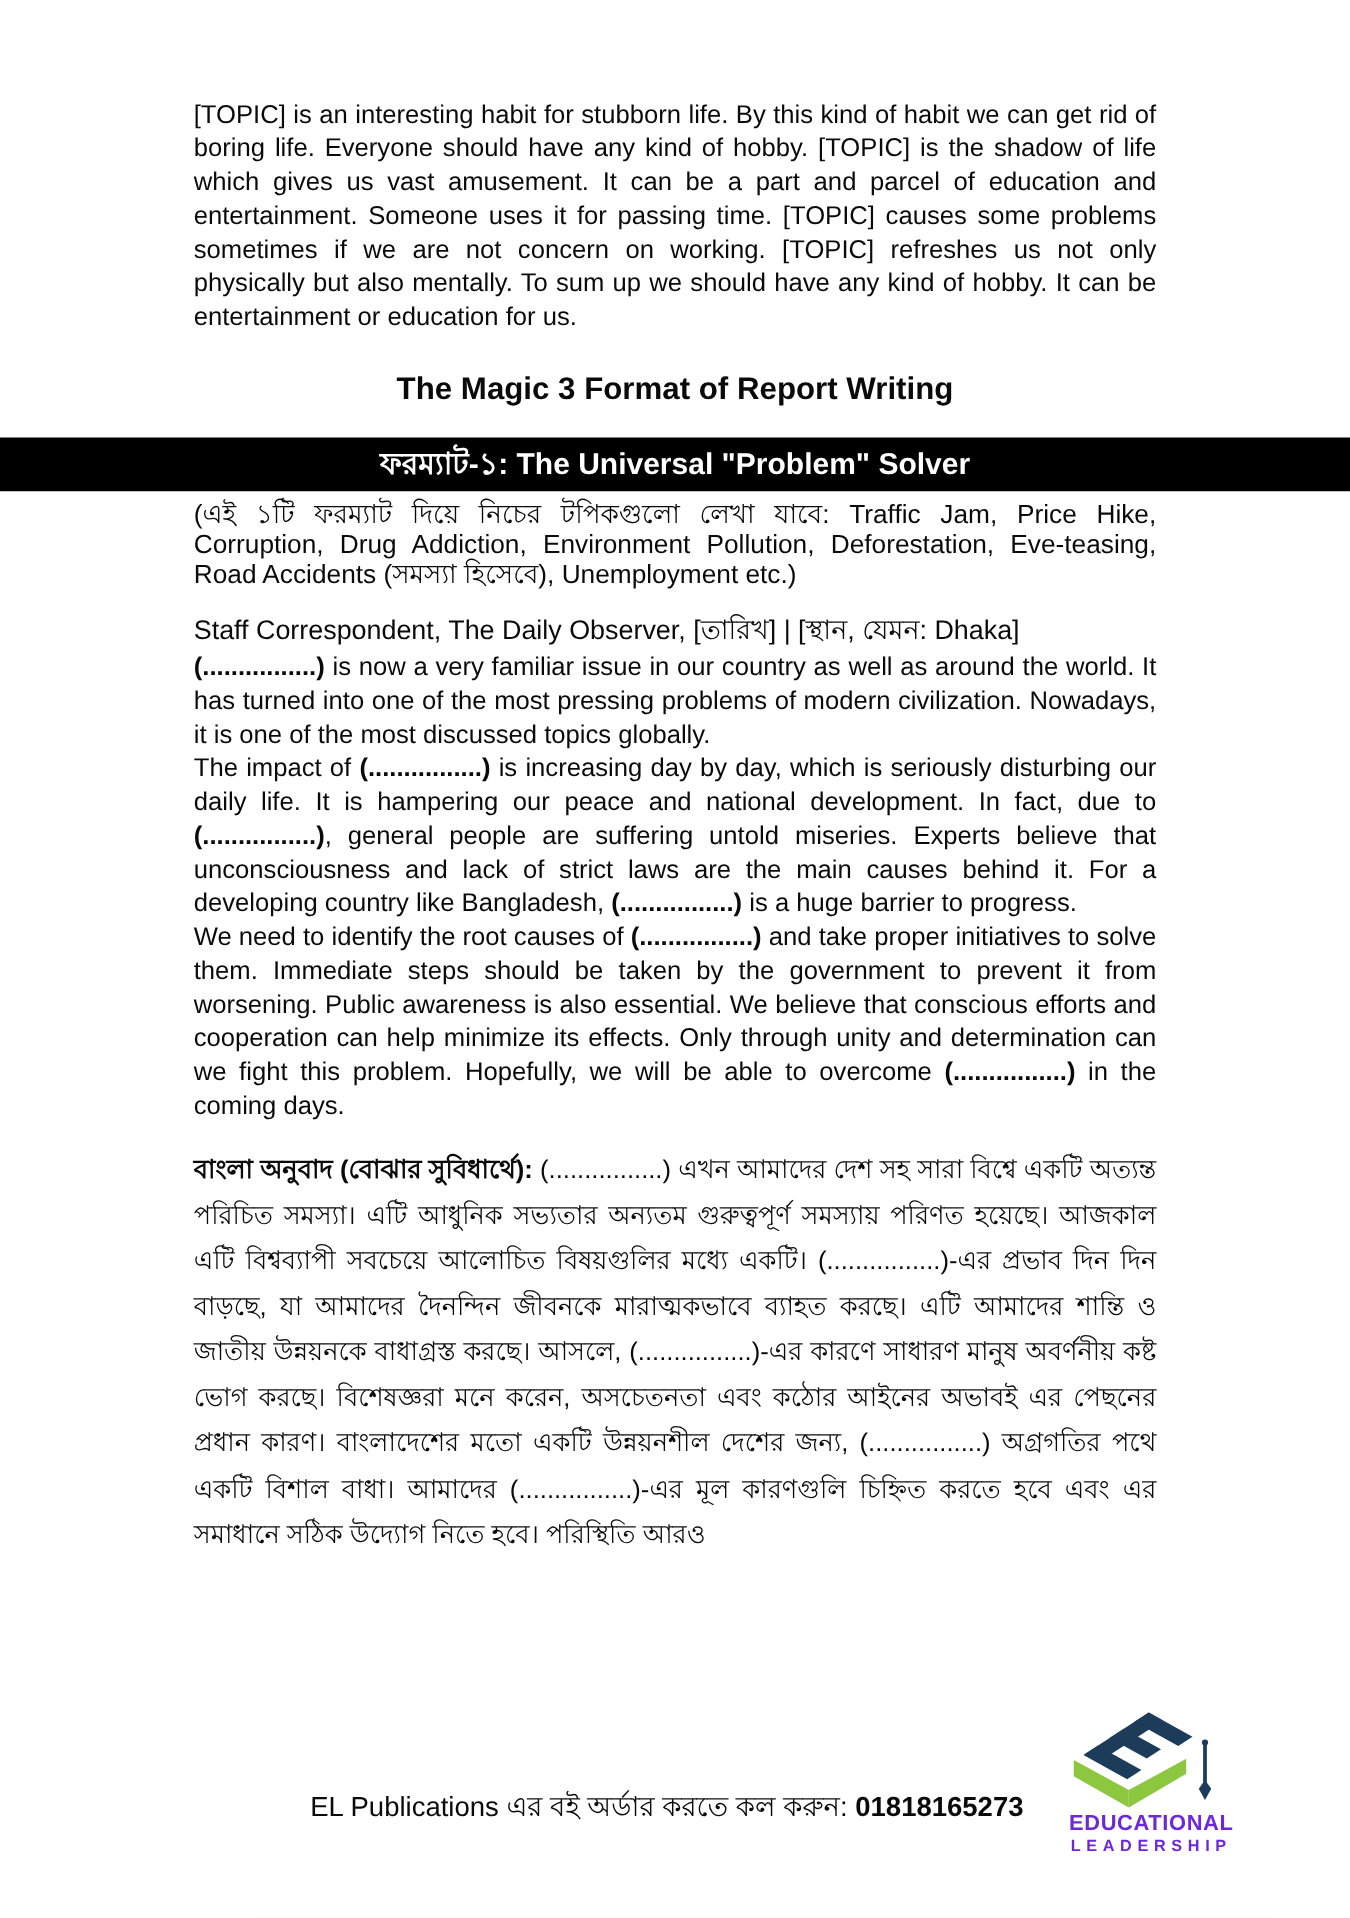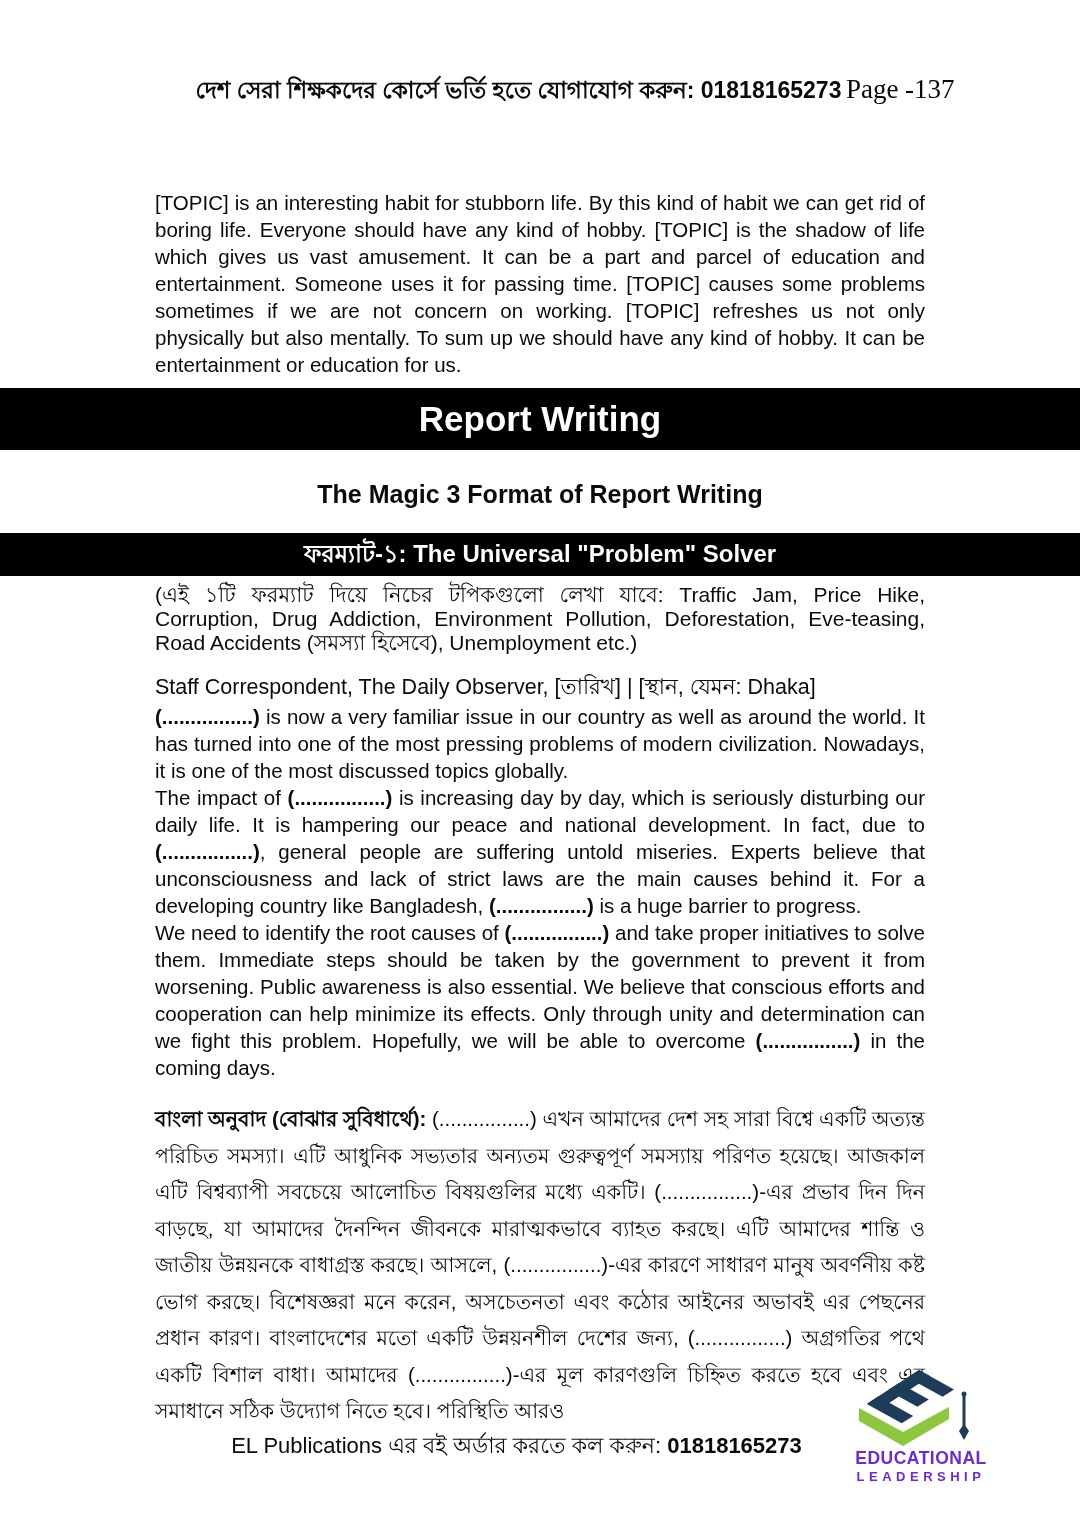--- a/index.html
+++ b/index.html
@@ -87,21 +87,21 @@
   }
   .bn-trans{
     margin:20px 0 0 0;
     font-size:20.5px;
     line-height:36.5px;
     text-align:justify;
   }
   .footer-text{
     position:absolute;
     top:1428px;
-    left:104px;
+    left:121px;
     width:825px;
     text-align:center;
     font-size:22px;
     white-space:nowrap;
   }
   .footer-phone{font-weight:bold;}
   .logo{
     position:absolute;
     left:843px;
     top:1366px;
@@ -120,32 +120,25 @@
     font-size:13px;
     letter-spacing:4.5px;
     line-height:18px;
   }
 </style>
 </head>
 <body>
 
 <div class="page">
 
-  <div class="page-header">
-    <span class="contact-text">দেশ সেরা শিক্ষকদের কোর্সে ভর্তি হতে যোগাযোগ করুন: 01818165273</span>
-    <span class="page-number">Page -137</span>
-  </div>
 
   <div class="content">
     <p class="body-text intro">[TOPIC] is an interesting habit for stubborn life. By this kind of habit we can get rid of boring life. Everyone should have any kind of hobby. [TOPIC] is the shadow of life which gives us vast amusement. It can be a part and parcel of education and entertainment. Someone uses it for passing time. [TOPIC] causes some problems sometimes if we are not concern on working. [TOPIC] refreshes us not only physically but also mentally. To sum up we should have any kind of hobby. It can be entertainment or education for us.</p>
   </div>
 
-  <div class="banner banner-lg">
-    <span>Report Writing</span>
-  </div>
 
   <div class="subtitle">The Magic 3 Format of Report Writing</div>
 
   <div class="banner banner-sm">
     <span>ফরম্যাট-১: The Universal "Problem" Solver</span>
   </div>
 
   <div class="content">
     <p class="bn-note">(এই ১টি ফরম্যাট দিয়ে নিচের টপিকগুলো লেখা যাবে: Traffic Jam, Price Hike, Corruption, Drug Addiction, Environment Pollution, Deforestation, Eve-teasing, Road Accidents (সমস্যা হিসেবে), Unemployment etc.)</p>
 

